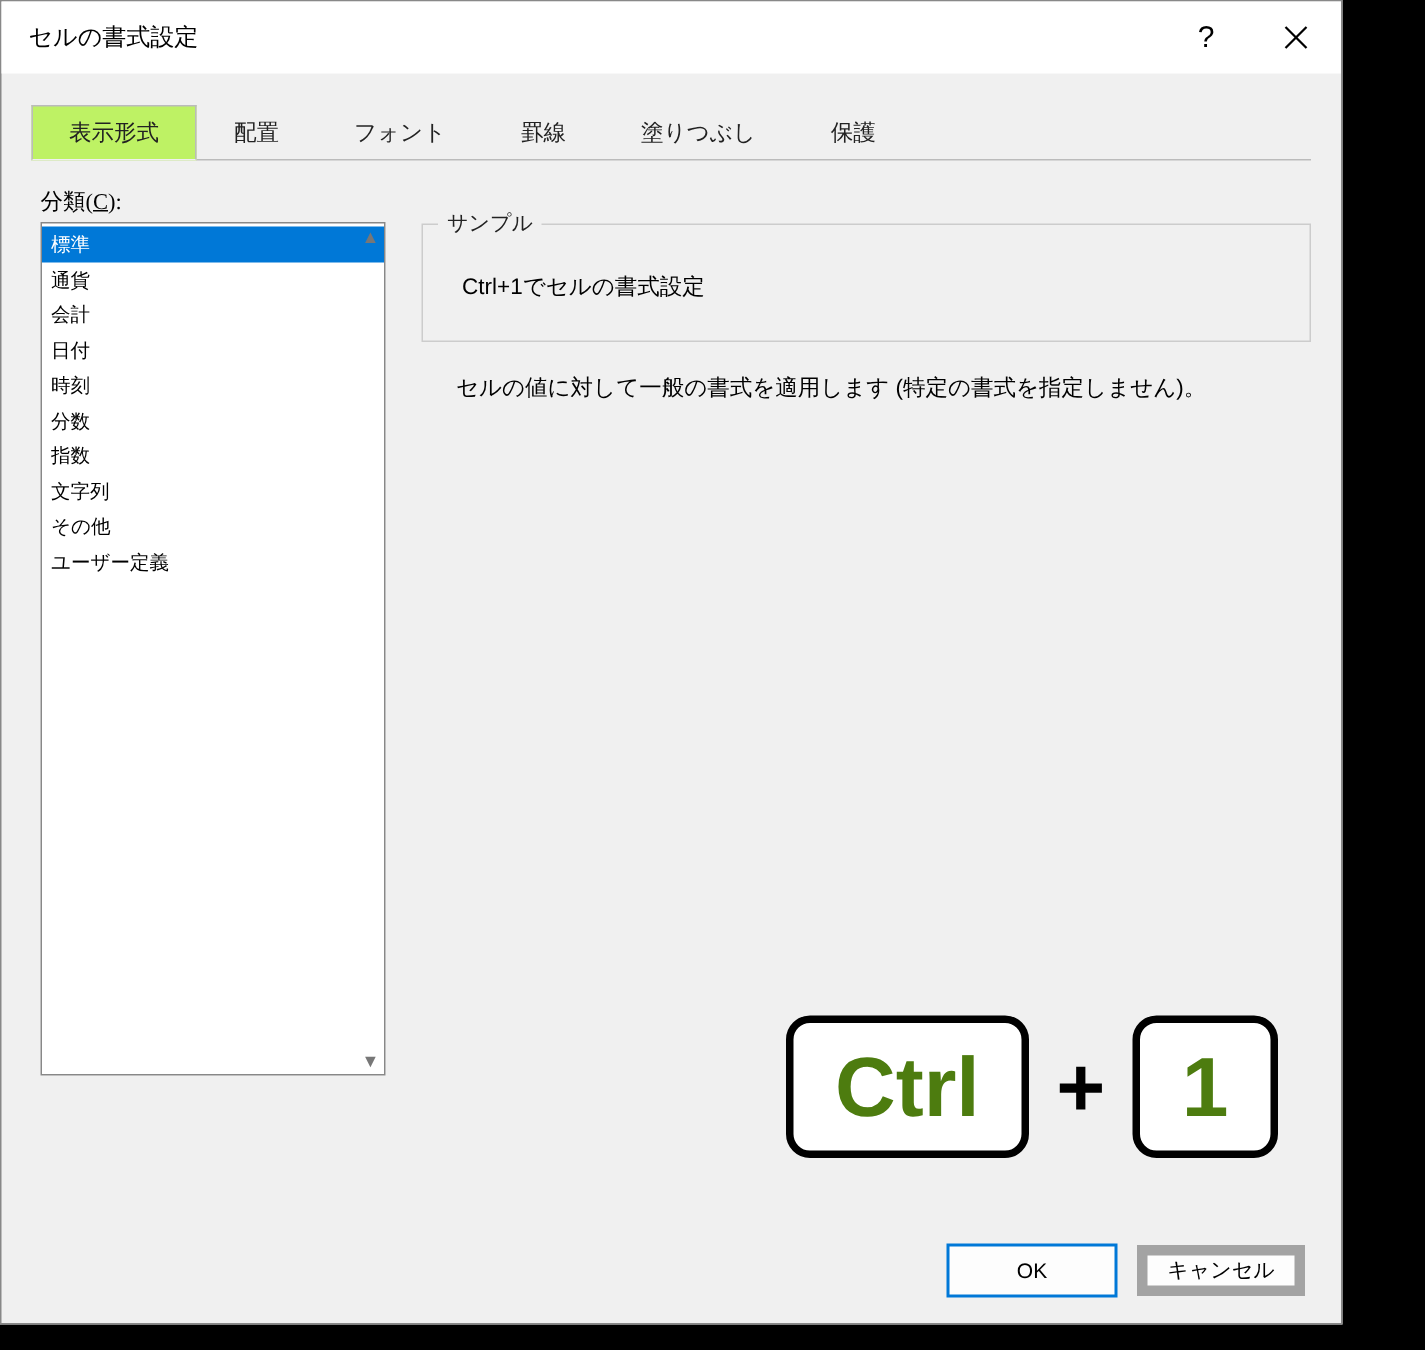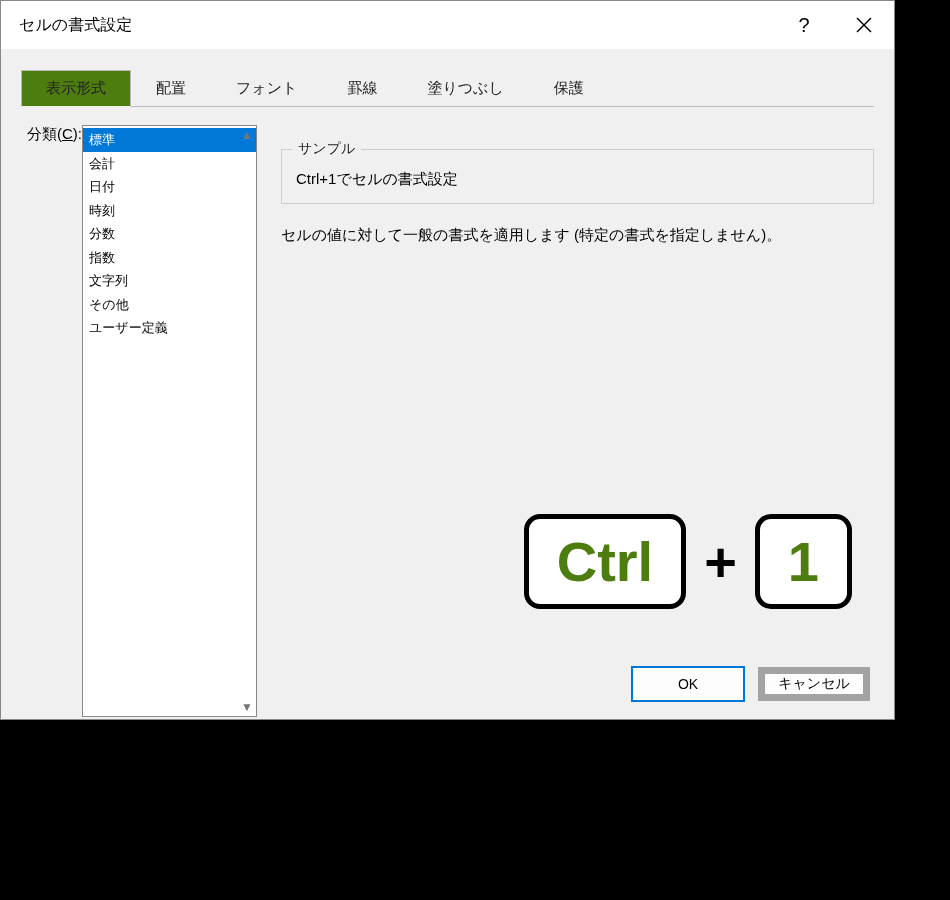--- a/index.html
+++ b/index.html
@@ -9,21 +9,21 @@
       background: #000;
       width: 950px;
       height: 900px;
       position: relative;
     }
     .dialog {
       position: absolute;
       top: 0;
       left: 0;
       width: 895px;
-      height: 720px;
+      height: 883px;
       background: #f0f0f0;
       border: 1px solid #888;
       box-shadow: 8px 8px 18px rgba(0,0,0,0.6);
     }
     .titlebar {
       display: flex;
       align-items: center;
       height: 48px;
       background: #fff;
       padding-left: 18px;
@@ -48,32 +48,34 @@
     }
     .tab {
       padding: 8px 24px;
       font-size: 15px;
       color: #222;
       border: 1px solid transparent;
       position: relative;
       top: 1px;
     }
     .tab.active {
-      background: #4d7c0f;
+      background: #bef264;
       border: 1px solid #bbb;
       border-bottom: 1px solid #f0f0f0;
     }
     .content {
       display: flex;
       padding: 18px 20px 10px 26px;
       height: 620px;
     }
     .left-col {
       width: 230px;
       display: flex;
+      flex-direction: column;
+      font-family: Liberation Serif, serif;
     }
     .label-cat {
       font-size: 15px;
       margin-bottom: 4px;
     }
     .label-cat .ul { text-decoration: underline; }
     .listbox {
       flex: 1;
       background: #fff;
       border: 1px solid #888;
@@ -105,41 +107,42 @@
     }
     .scroll-arrow.up { top: 2px; }
     .scroll-arrow.down { bottom: 2px; }
     .right-col {
       flex: 1;
       padding-left: 24px;
       padding-top: 24px;
     }
     .sample-group {
       border: 1px solid #ccc;
-      padding: 0;
+      padding: 12px;
       position: relative;
       margin-bottom: 20px;
     }
     .sample-legend {
       position: absolute;
       top: -10px;
       left: 10px;
       background: #f0f0f0;
       padding: 0 6px;
       font-size: 14px;
       color: #222;
     }
     .sample-value {
       padding: 20px 14px 14px 14px;
       font-size: 15px;
     }
     .description {
       font-size: 15px;
       line-height: 1.5;
       color: #000;
+      margin-left: 23px;
     }
     .keycap-row {
       position: absolute;
       bottom: 110px;
       right: 42px;
       display: flex;
       align-items: center;
       gap: 18px;
     }
     .keycap {
@@ -210,20 +213,21 @@
 
   <div class="content">
     <div class="left-col">
       <div class="label-cat">
         <span>分類(</span><span class="ul">C</span><span>):</span>
       </div>
       <div class="listbox">
         <div class="scroll-arrow up">▲</div>
         <div class="list-inner">
           <div class="list-item selected">標準</div>
+          <div class="list-item">通貨</div>
           <div class="list-item">会計</div>
           <div class="list-item">日付</div>
           <div class="list-item">時刻</div>
           <div class="list-item">分数</div>
           <div class="list-item">指数</div>
           <div class="list-item">文字列</div>
           <div class="list-item">その他</div>
           <div class="list-item">ユーザー定義</div>
         </div>
         <div class="scroll-arrow down">▼</div>

